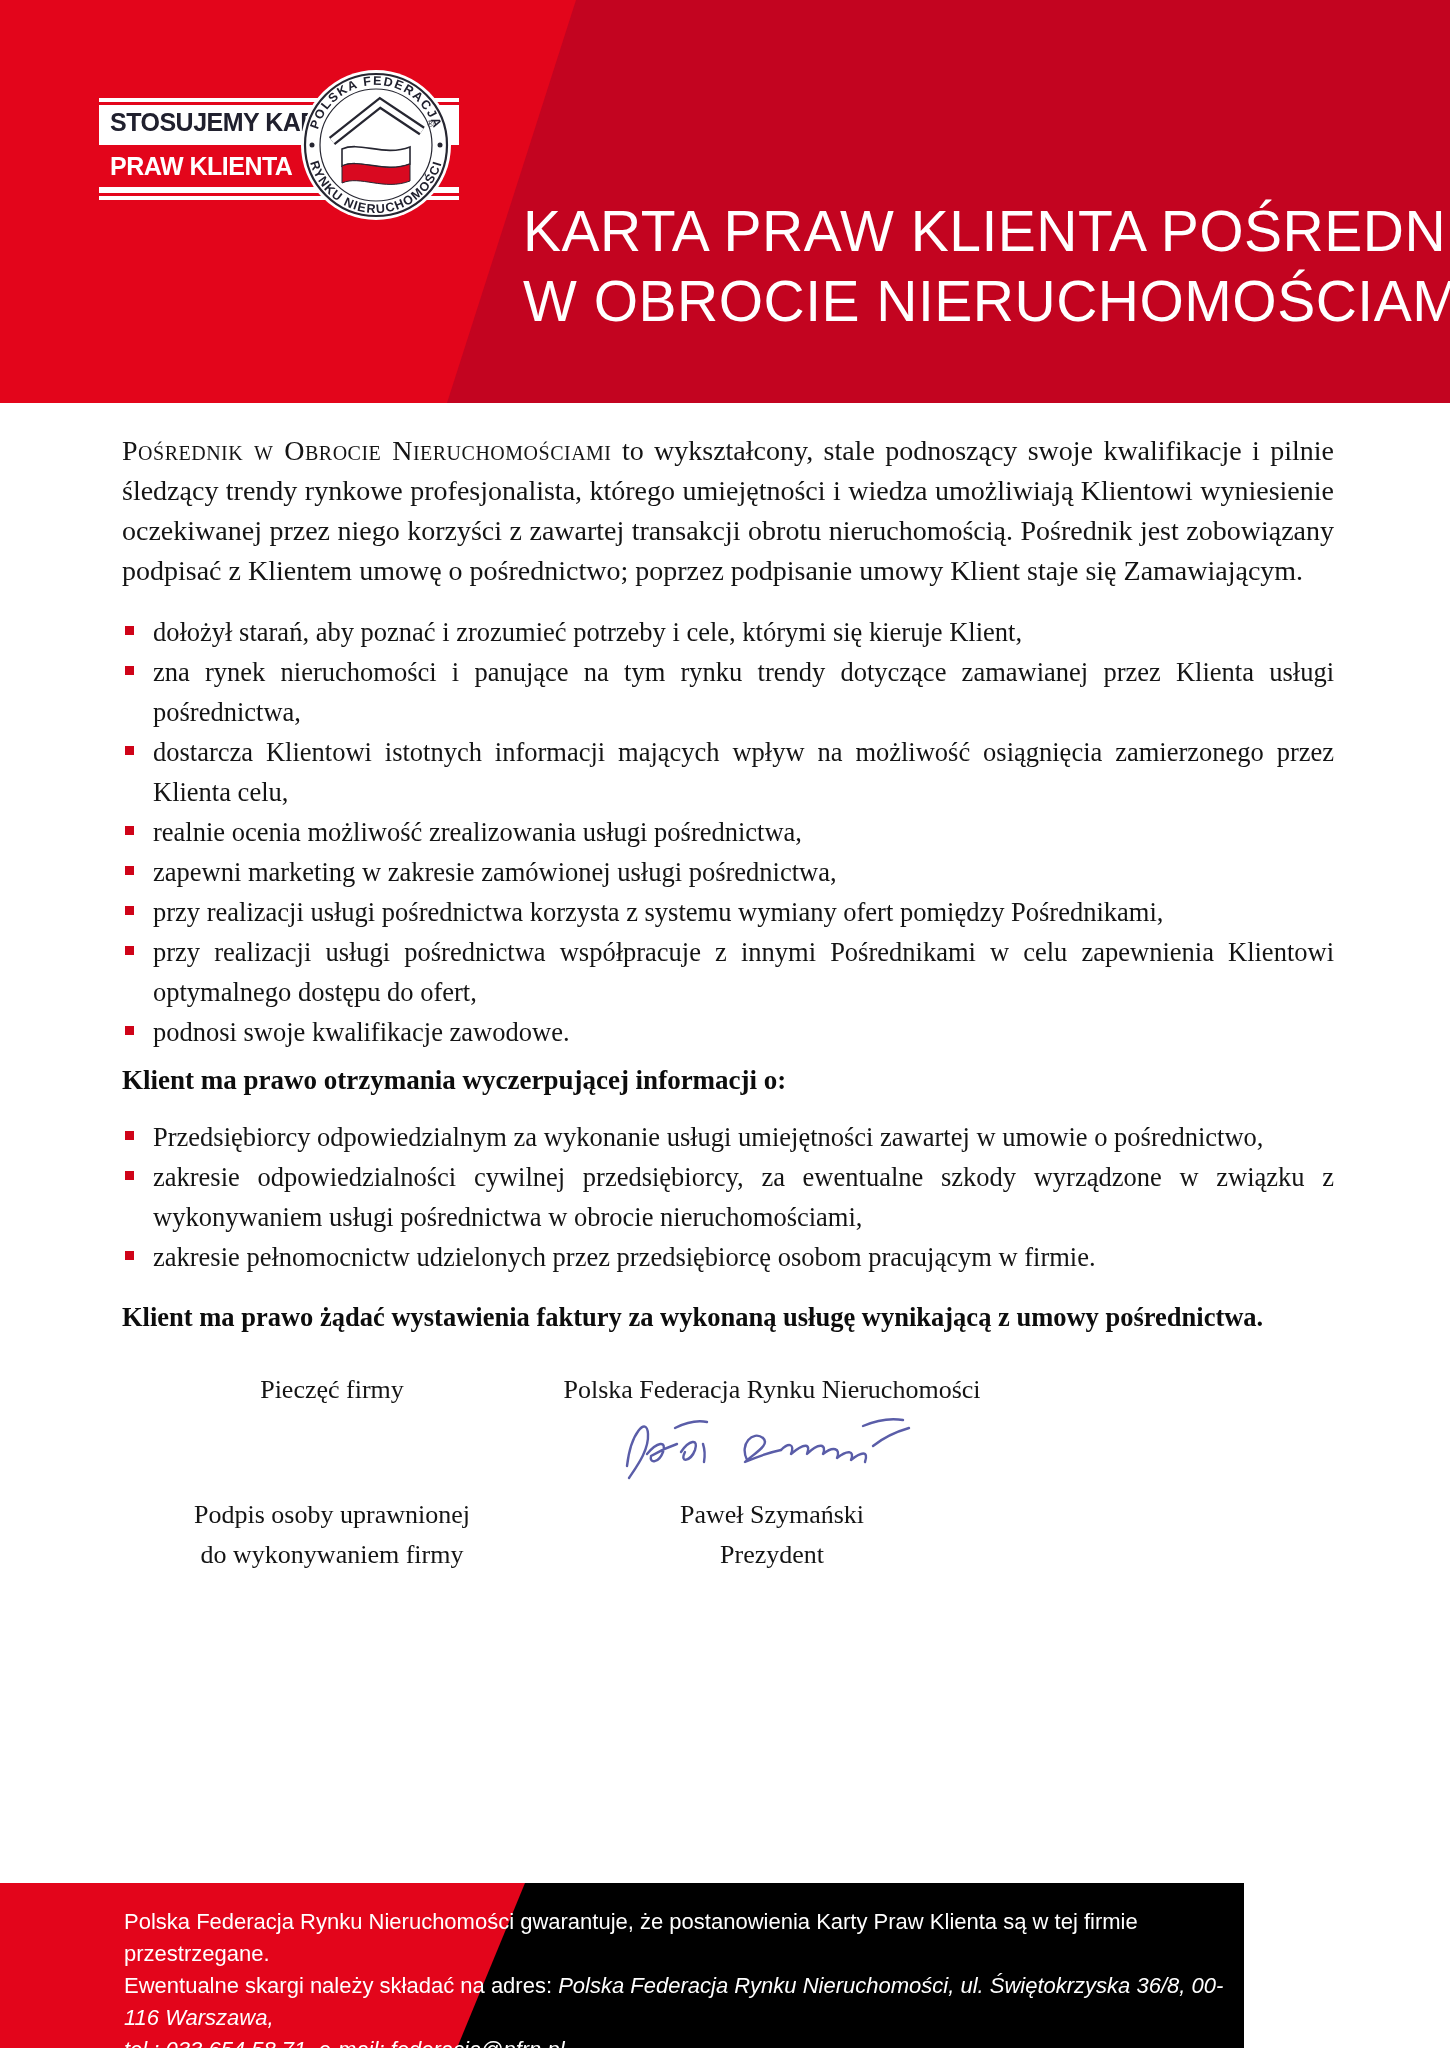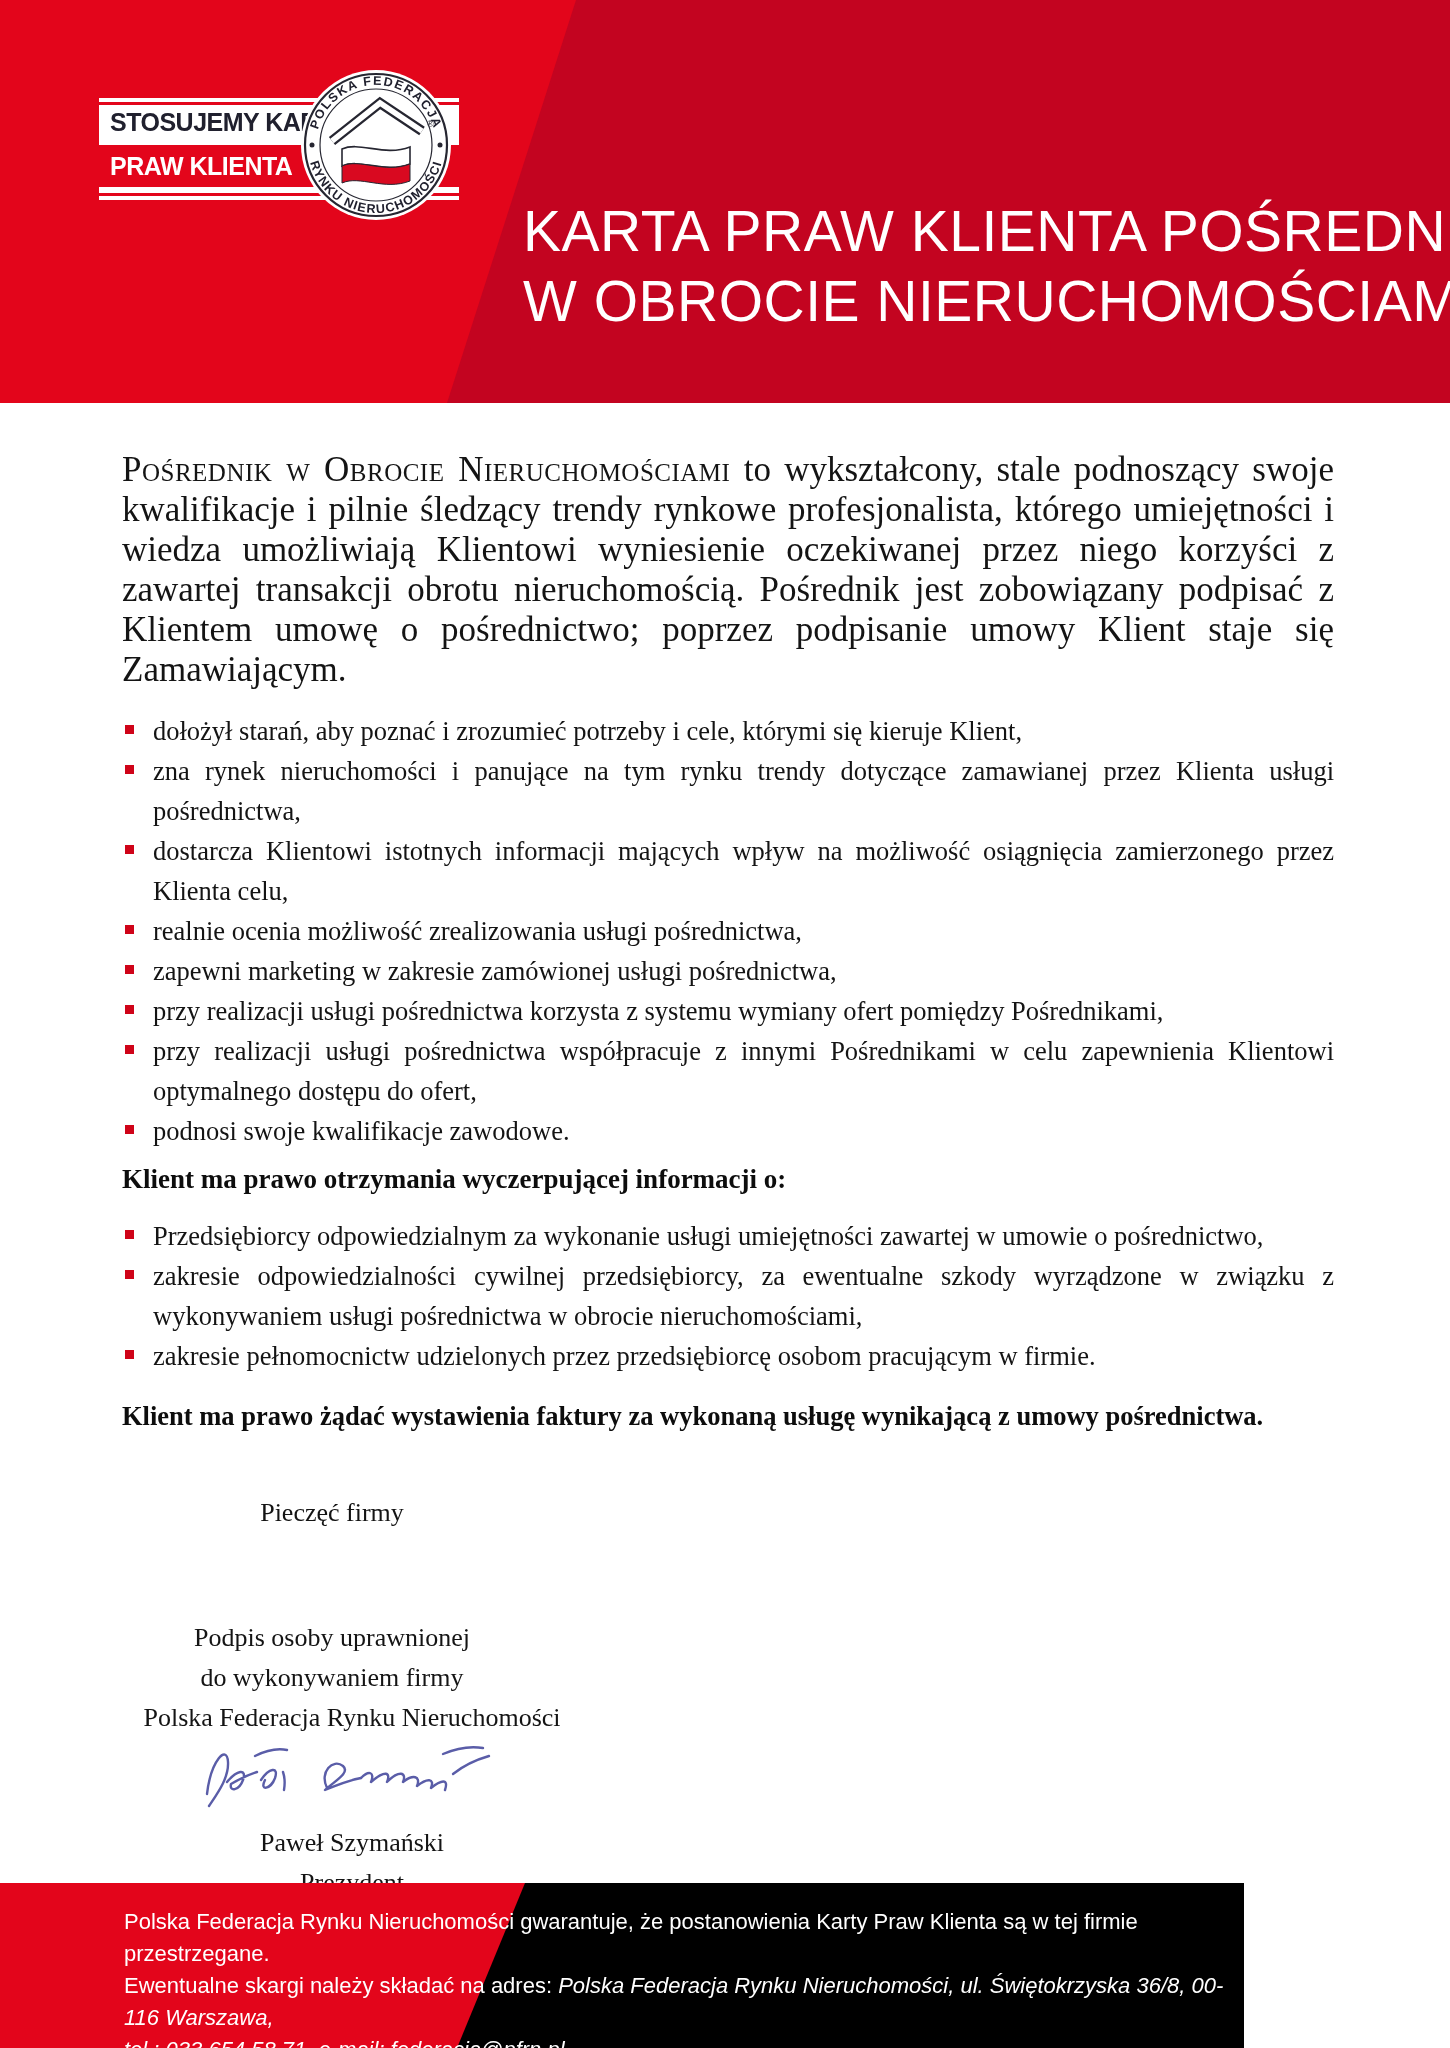--- a/index.html
+++ b/index.html
@@ -24,32 +24,32 @@
   .strip-band{position:absolute;top:47px;left:0;right:0;height:42px;background:#e3051b;}
   .strip-band span{position:absolute;left:11px;top:0;line-height:42px;color:#ffffff;
                    font-family:"Liberation Sans", sans-serif;font-weight:bold;font-size:25px;
                    letter-spacing:-0.5px;white-space:nowrap;}
   .seal{position:absolute;left:300px;top:69px;width:152px;height:152px;}
 
   
   main{position:absolute;top:403px;left:0;width:1450px;}
   .col{margin-left:122px;margin-right:116px;}
   p, h2, ul{margin:0;padding:0;}
-  .intro{margin-top:47px;font-size:35px;line-height:40px;text-align:justify;}
+  .intro{margin-top:28px;font-size:28px;line-height:40px;text-align:justify;}
   .lead{font-variant:small-caps;letter-spacing:0.5px;}
   h2{margin-top:25px;font-size:27px;line-height:40px;font-weight:bold;color:#0d0d0d;}
   h2.tight{margin-top:8px;}
   ul{list-style:none;margin-top:21px;}
   ul.tight{margin-top:17px;}
   li{position:relative;padding-left:31px;font-size:26.5px;line-height:40px;text-align:justify;}
   .bullet{position:absolute;left:3px;top:14px;width:9px;height:9px;background:#cf0318;}
   .closing{margin-top:20px;font-size:26.5px;line-height:40px;font-weight:bold;text-align:justify;color:#0d0d0d;}
 
   
-  .sigs{margin-top:57px;display:flex;flex-direction:column;}
+  .sigs{margin-top:33px;display:flex;}
   .sig-col{text-align:center;font-size:26px;line-height:40px;}
   .sig-col.left{width:420px;}
   .sig-col.right{width:460px;}
   .stamp-gap{height:85px;}
   .ink-box{height:85px;position:relative;}
   .ink-box svg{position:absolute;left:75px;top:-6px;}
 
   
   .ftr{position:absolute;top:1883px;left:0;width:1244px;height:165px;background:#000000;}
   .ftr-bright{position:absolute;top:0;left:0;width:600px;height:165px;background:#e3051b;

